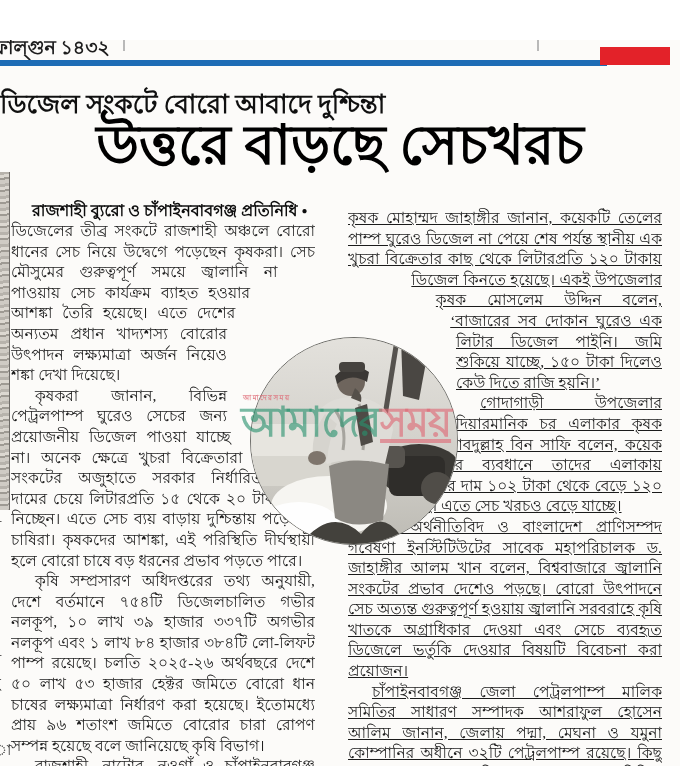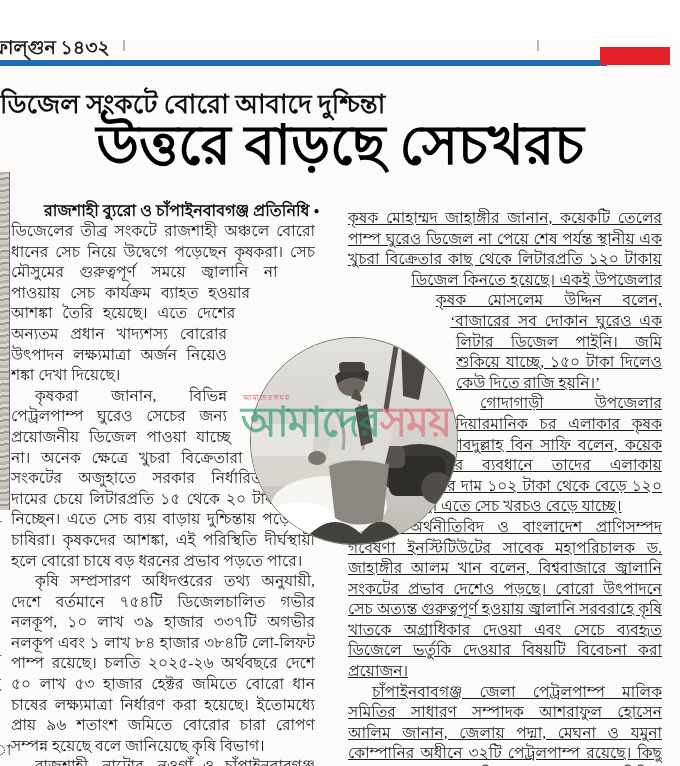--- a/index.html
+++ b/index.html
@@ -21,40 +21,40 @@
       border-right:1px solid #6d6a66;}
   .edge-glyphs span{position:absolute;left:-7px;font-size:15px;color:#2a2a2a;}
 
   
   .kicker{position:absolute;left:0;top:44px;width:680px;text-align:left;
       font-size:26px;font-weight:bold;color:#101010;letter-spacing:0;}
   .headline{position:absolute;left:0;top:74px;width:680px;text-align:center;
       font-size:55px;font-weight:bold;color:#000;line-height:1.15;}
 
   
-  .byline-row{position:absolute;left:44px;top:158px;width:304px;font-size:16px;font-weight:bold;color:#0d0d0d;}
+  .byline-row{position:absolute;left:32px;top:158px;width:304px;font-size:16px;font-weight:bold;color:#0d0d0d;}
   .byline-bullet{font-size:10px;vertical-align:2px;}
   .col{position:absolute;font-size:15.5px;line-height:20.6px;text-align:justify;color:#1b1b1b;overflow:hidden;}
   .col p{margin:0;}
   .col p + p{text-indent:24px;}
   .col-left{left:11px;top:181px;width:304px;height:561px;}
   .col-right{left:348px;top:168px;width:314px;height:584px;text-decoration:underline;}
   .wrap-right{float:right;width:88px;height:206px;margin-top:112px;
       shape-outside:ellipse(94px 106px at 100% 50%);}
   .col-right .wrap-left{float:left;width:108px;height:206px;margin-top:135px;
       shape-outside:ellipse(114px 106px at 0% 50%);}
 
   
   .photo-circle{position:absolute;left:250px;top:297px;width:206px;height:206px;border-radius:50%;
       overflow:hidden;border:1px solid #6f6f6b;background:#dddbd6;}
   .photo-circle svg{display:block;}
   .watermark{position:absolute;left:241px;top:362px;z-index:6;white-space:nowrap;
       font-weight:bold;font-size:41px;line-height:1;letter-spacing:-1px;}
   .wm-green{color:rgba(40,146,110,0.62);text-align:center;}
-  .wm-red{color:rgba(222,104,116,0.62);}
+  .wm-red{color:rgba(222,104,116,0.62);text-decoration:underline;}
   .wm-micro{position:absolute;left:243px;top:352px;z-index:6;font-size:7px;letter-spacing:1.5px;
       color:rgba(222,104,116,0.8);font-weight:bold;}
 
   
   .next-head-clip{position:absolute;left:0;top:743px;width:680px;height:23px;overflow:hidden;}
   .next-head-clip span{position:absolute;font-weight:bold;color:#000;}
   .nh-left{left:38px;top:6px;font-size:44px;letter-spacing:-1px;}
   .nh-f0{left:322px;top:2px;font-size:48px;}
   .nh-f1{left:464px;top:4px;font-size:46px;}
   .nh-f2{left:604px;top:4px;font-size:46px;}

